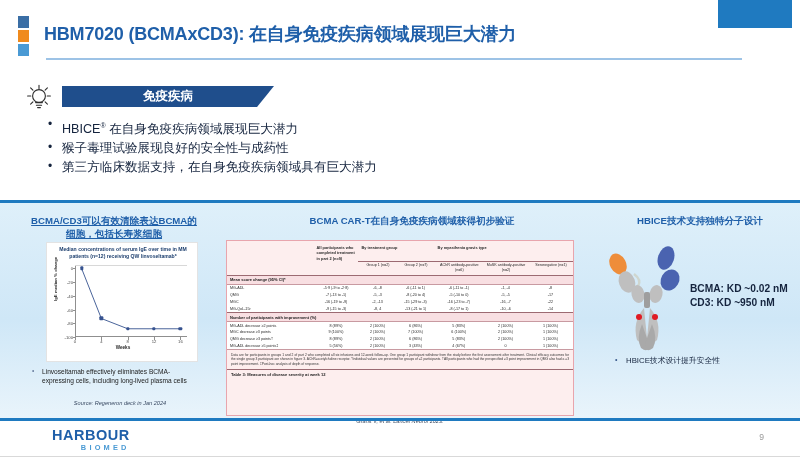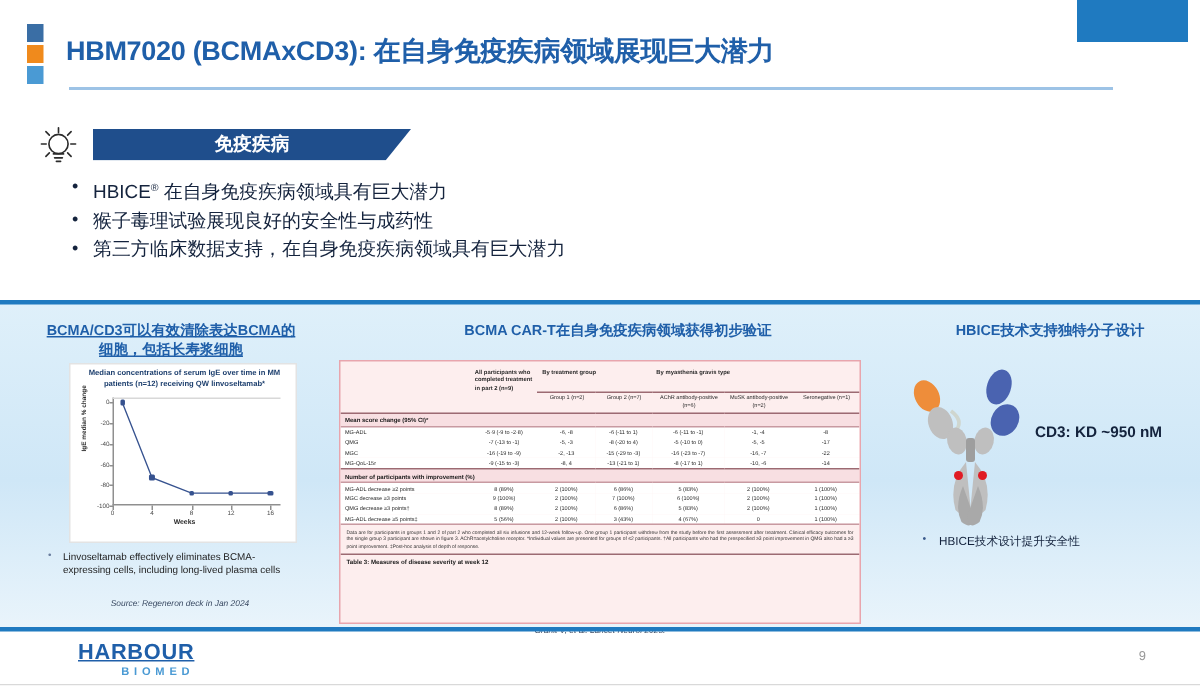--- a/index.html
+++ b/index.html
@@ -209,21 +209,21 @@
     content:"•"; position:absolute; left:3px; top:-1px; color:#3a5a8c; font-size:7px;
   }
 
   
   #footer-rule{
     position:absolute; left:0; top:418px; width:800px; height:3px; background:#1f7ac0;
   }
   #logo{ position:absolute; left:52px; top:428px; }
   #logo .l1{
     font-size:14.5px; font-weight:bold; color:#1f5fa9;
-    letter-spacing:.5px; line-height:15px;text-decoration:underline;
+    letter-spacing:.5px; line-height:15px;
   }
   #logo .l2{
     font-size:7.4px; font-weight:bold; color:#4a9ad4;
     letter-spacing:3.2px; text-align:right; line-height:9px;
   }
   #page-no{
     position:absolute; right:36px; top:432px;
     font-size:8.6px; color:#9a9a9a;
   }
   #bottom-rule{
@@ -256,21 +256,21 @@
              M8.6 4.8 l2.3 2.3 M25.4 4.8 l-2.3 2.3
              M8.6 21.2 l2.3 -2.3 M25.4 21.2 l-2.3 -2.3"></path>
   </g>
 </svg>
 
 <div id="ribbon">
   <span>免疫疾病</span>
 </div>
 
 <ul id="highlights">
-  <li><span>HBICE</span><sup>®</sup><span> 在自身免疫疾病领域具有巨大潜力</span></li>
+  <li><span>HBICE</span><sup>®</sup><span> 在自身免疫疾病领域展现巨大潜力</span></li>
   <li><span>猴子毒理试验展现良好的安全性与成药性</span></li>
   <li><span>第三方临床数据支持，在自身免疫疾病领域具有巨大潜力</span></li>
 </ul>
 
 <div id="band"></div>
 <div id="band-top-rule"></div>
 
 <div class="panel-head" id="head-left"><span>BCMA/CD3可以有效清除表达BCMA的</span><br><span>细胞，包括长寿浆细胞</span></div>
 <div class="panel-head" id="head-mid">BCMA CAR-T在自身免疫疾病领域获得初步验证</div>
 <div class="panel-head" id="head-right">HBICE技术支持独特分子设计</div>
@@ -448,20 +448,21 @@
   <rect x="40" y="54" width="6" height="16" rx="2" fill="#9e9e9e"></rect>
   <path d="M40 70 q-12 14 -7 32 q8 8 10 -2 z" fill="#bfbfbf"></path>
   <path d="M46 70 q12 14 7 32 q-8 8 -10 -2 z" fill="#bfbfbf"></path>
   <path d="M38 86 q-6 14 -1 24 q8 6 8 -4 z" fill="#a9a9a9"></path>
   <path d="M48 86 q6 14 1 24 q-8 6 -8 -4 z" fill="#a9a9a9"></path>
   <circle cx="35" cy="79" r="3" fill="#e01b24"></circle>
   <circle cx="51" cy="79" r="3" fill="#e01b24"></circle>
 </svg>
 
 <div id="kd-text">
+  <div>BCMA: KD ~0.02 nM</div>
   <div>CD3: KD ~950 nM</div>
 </div>
 
 <ul id="right-bullets">
   <li>HBICE技术设计提升安全性</li>
 </ul>
 
 <div id="footer-rule"></div>
 <div id="logo">
   <div class="l1">HARBOUR</div>

